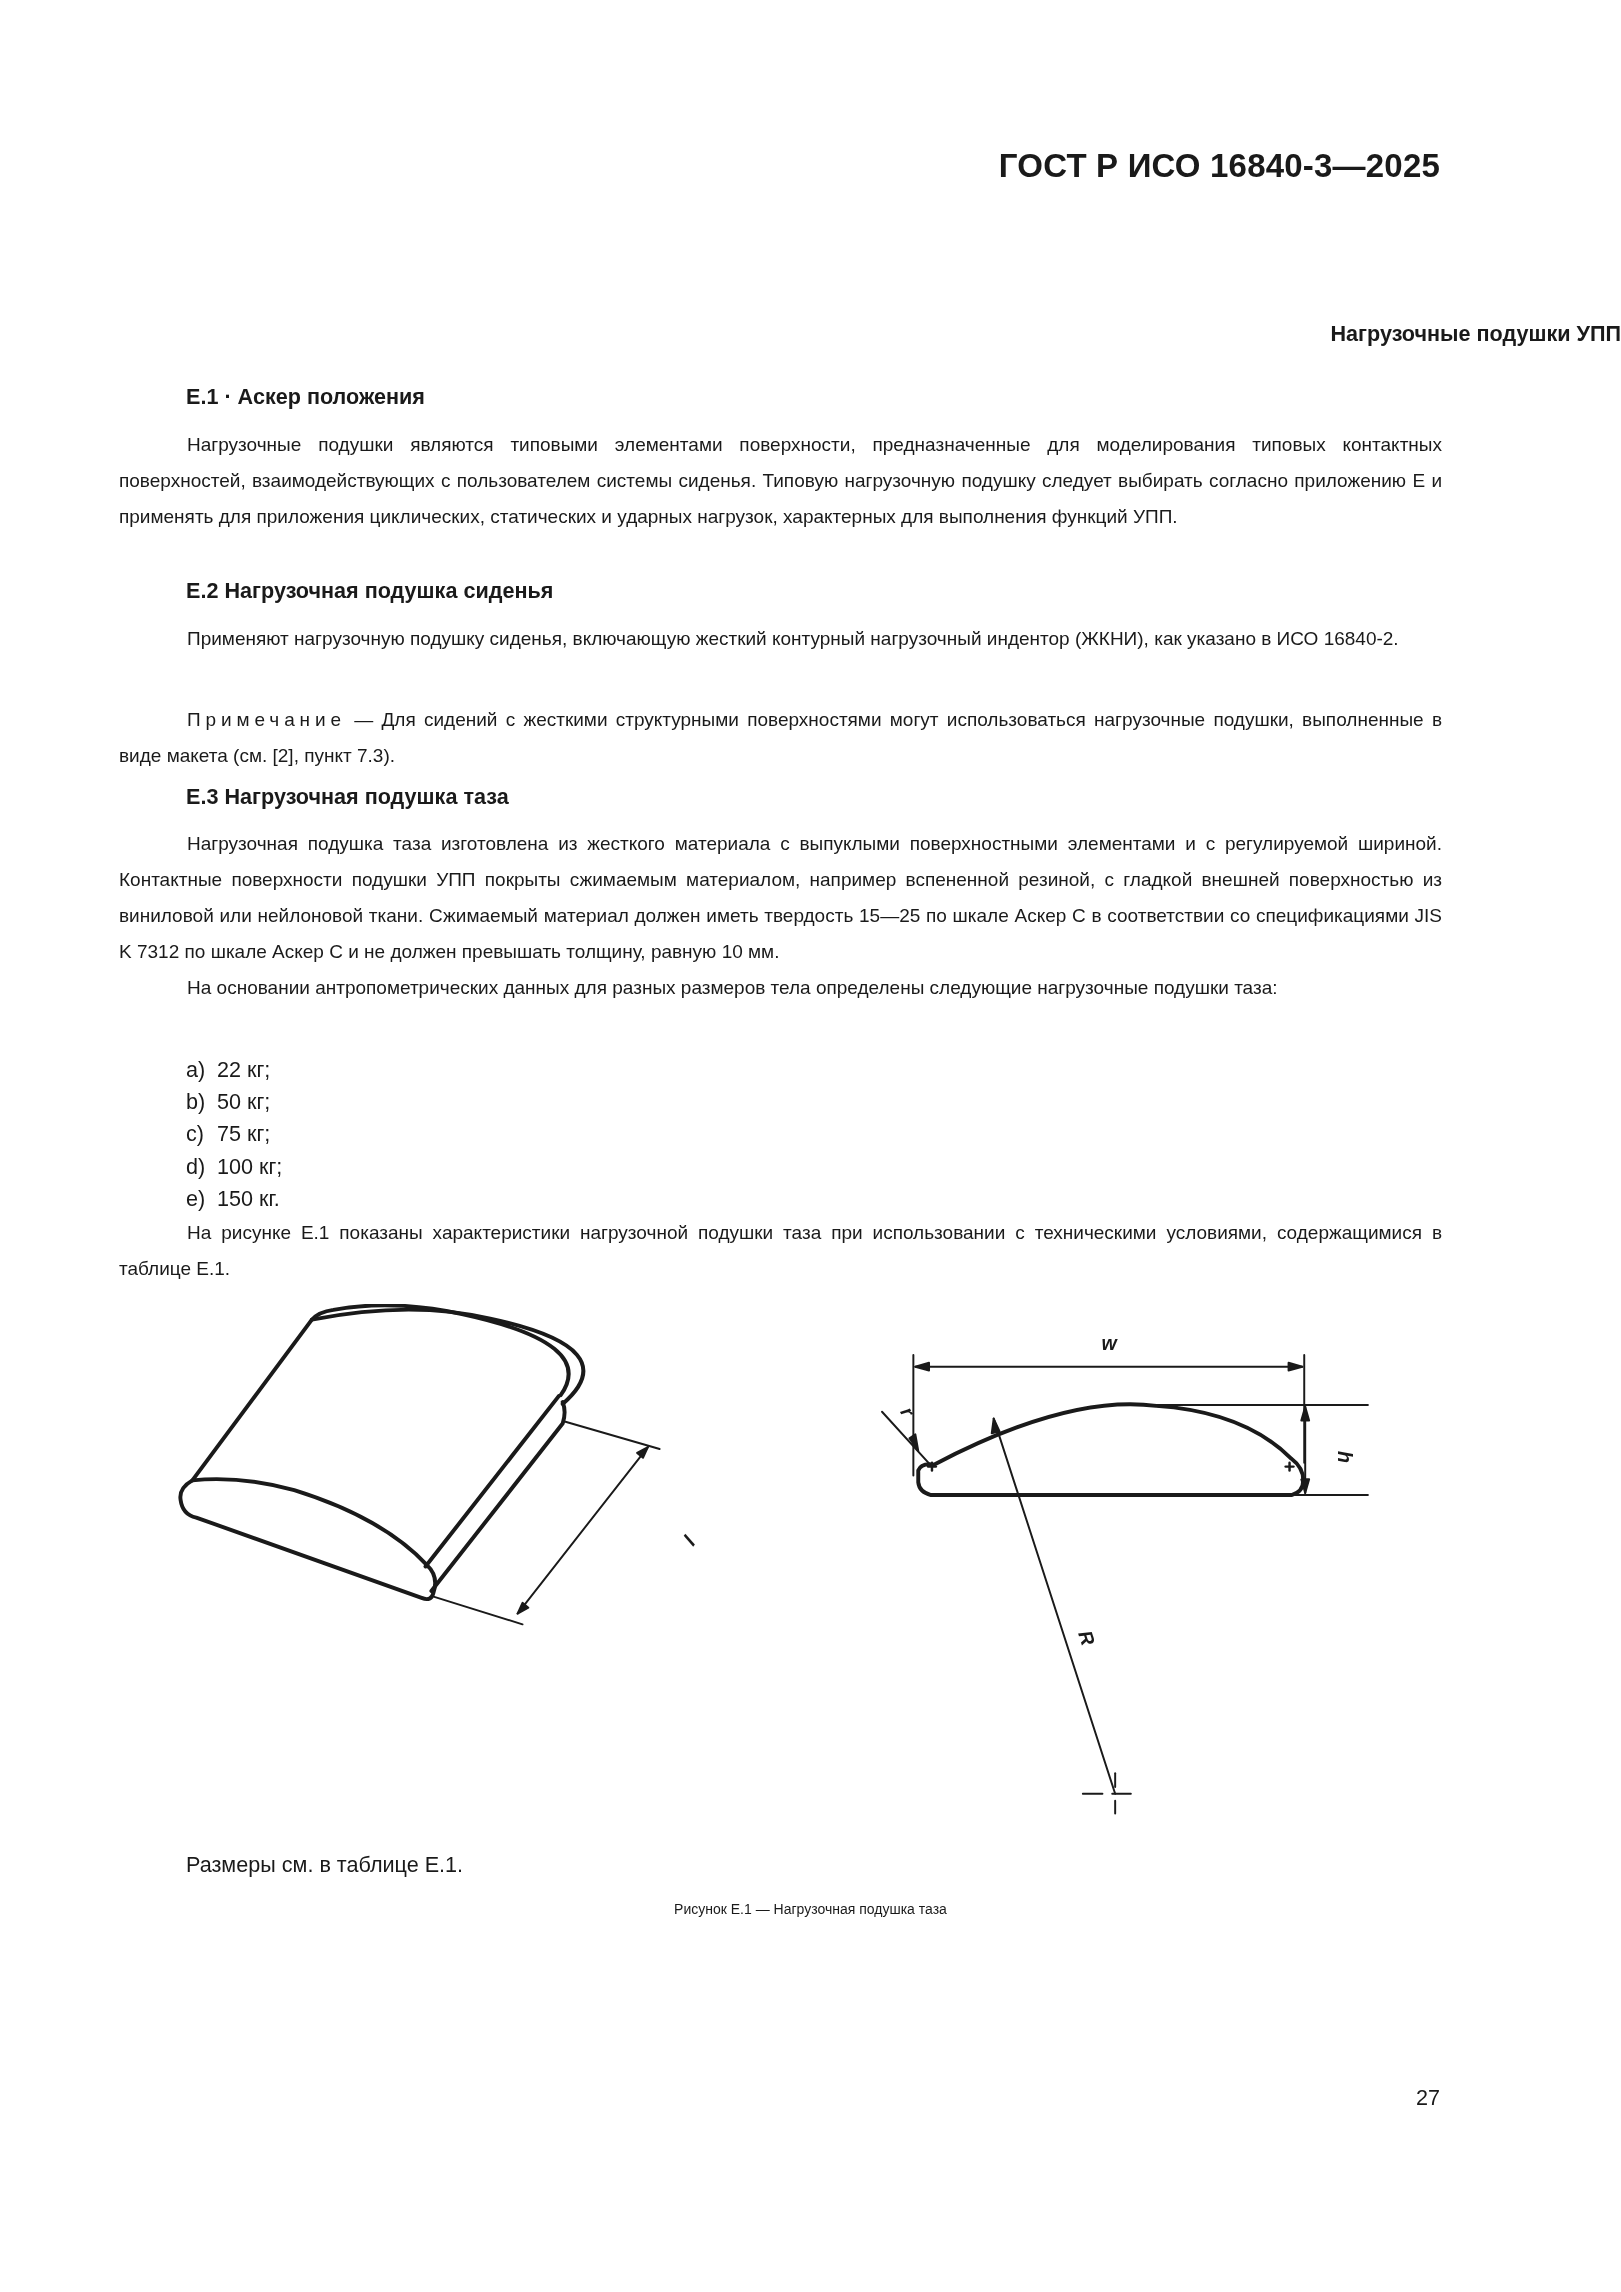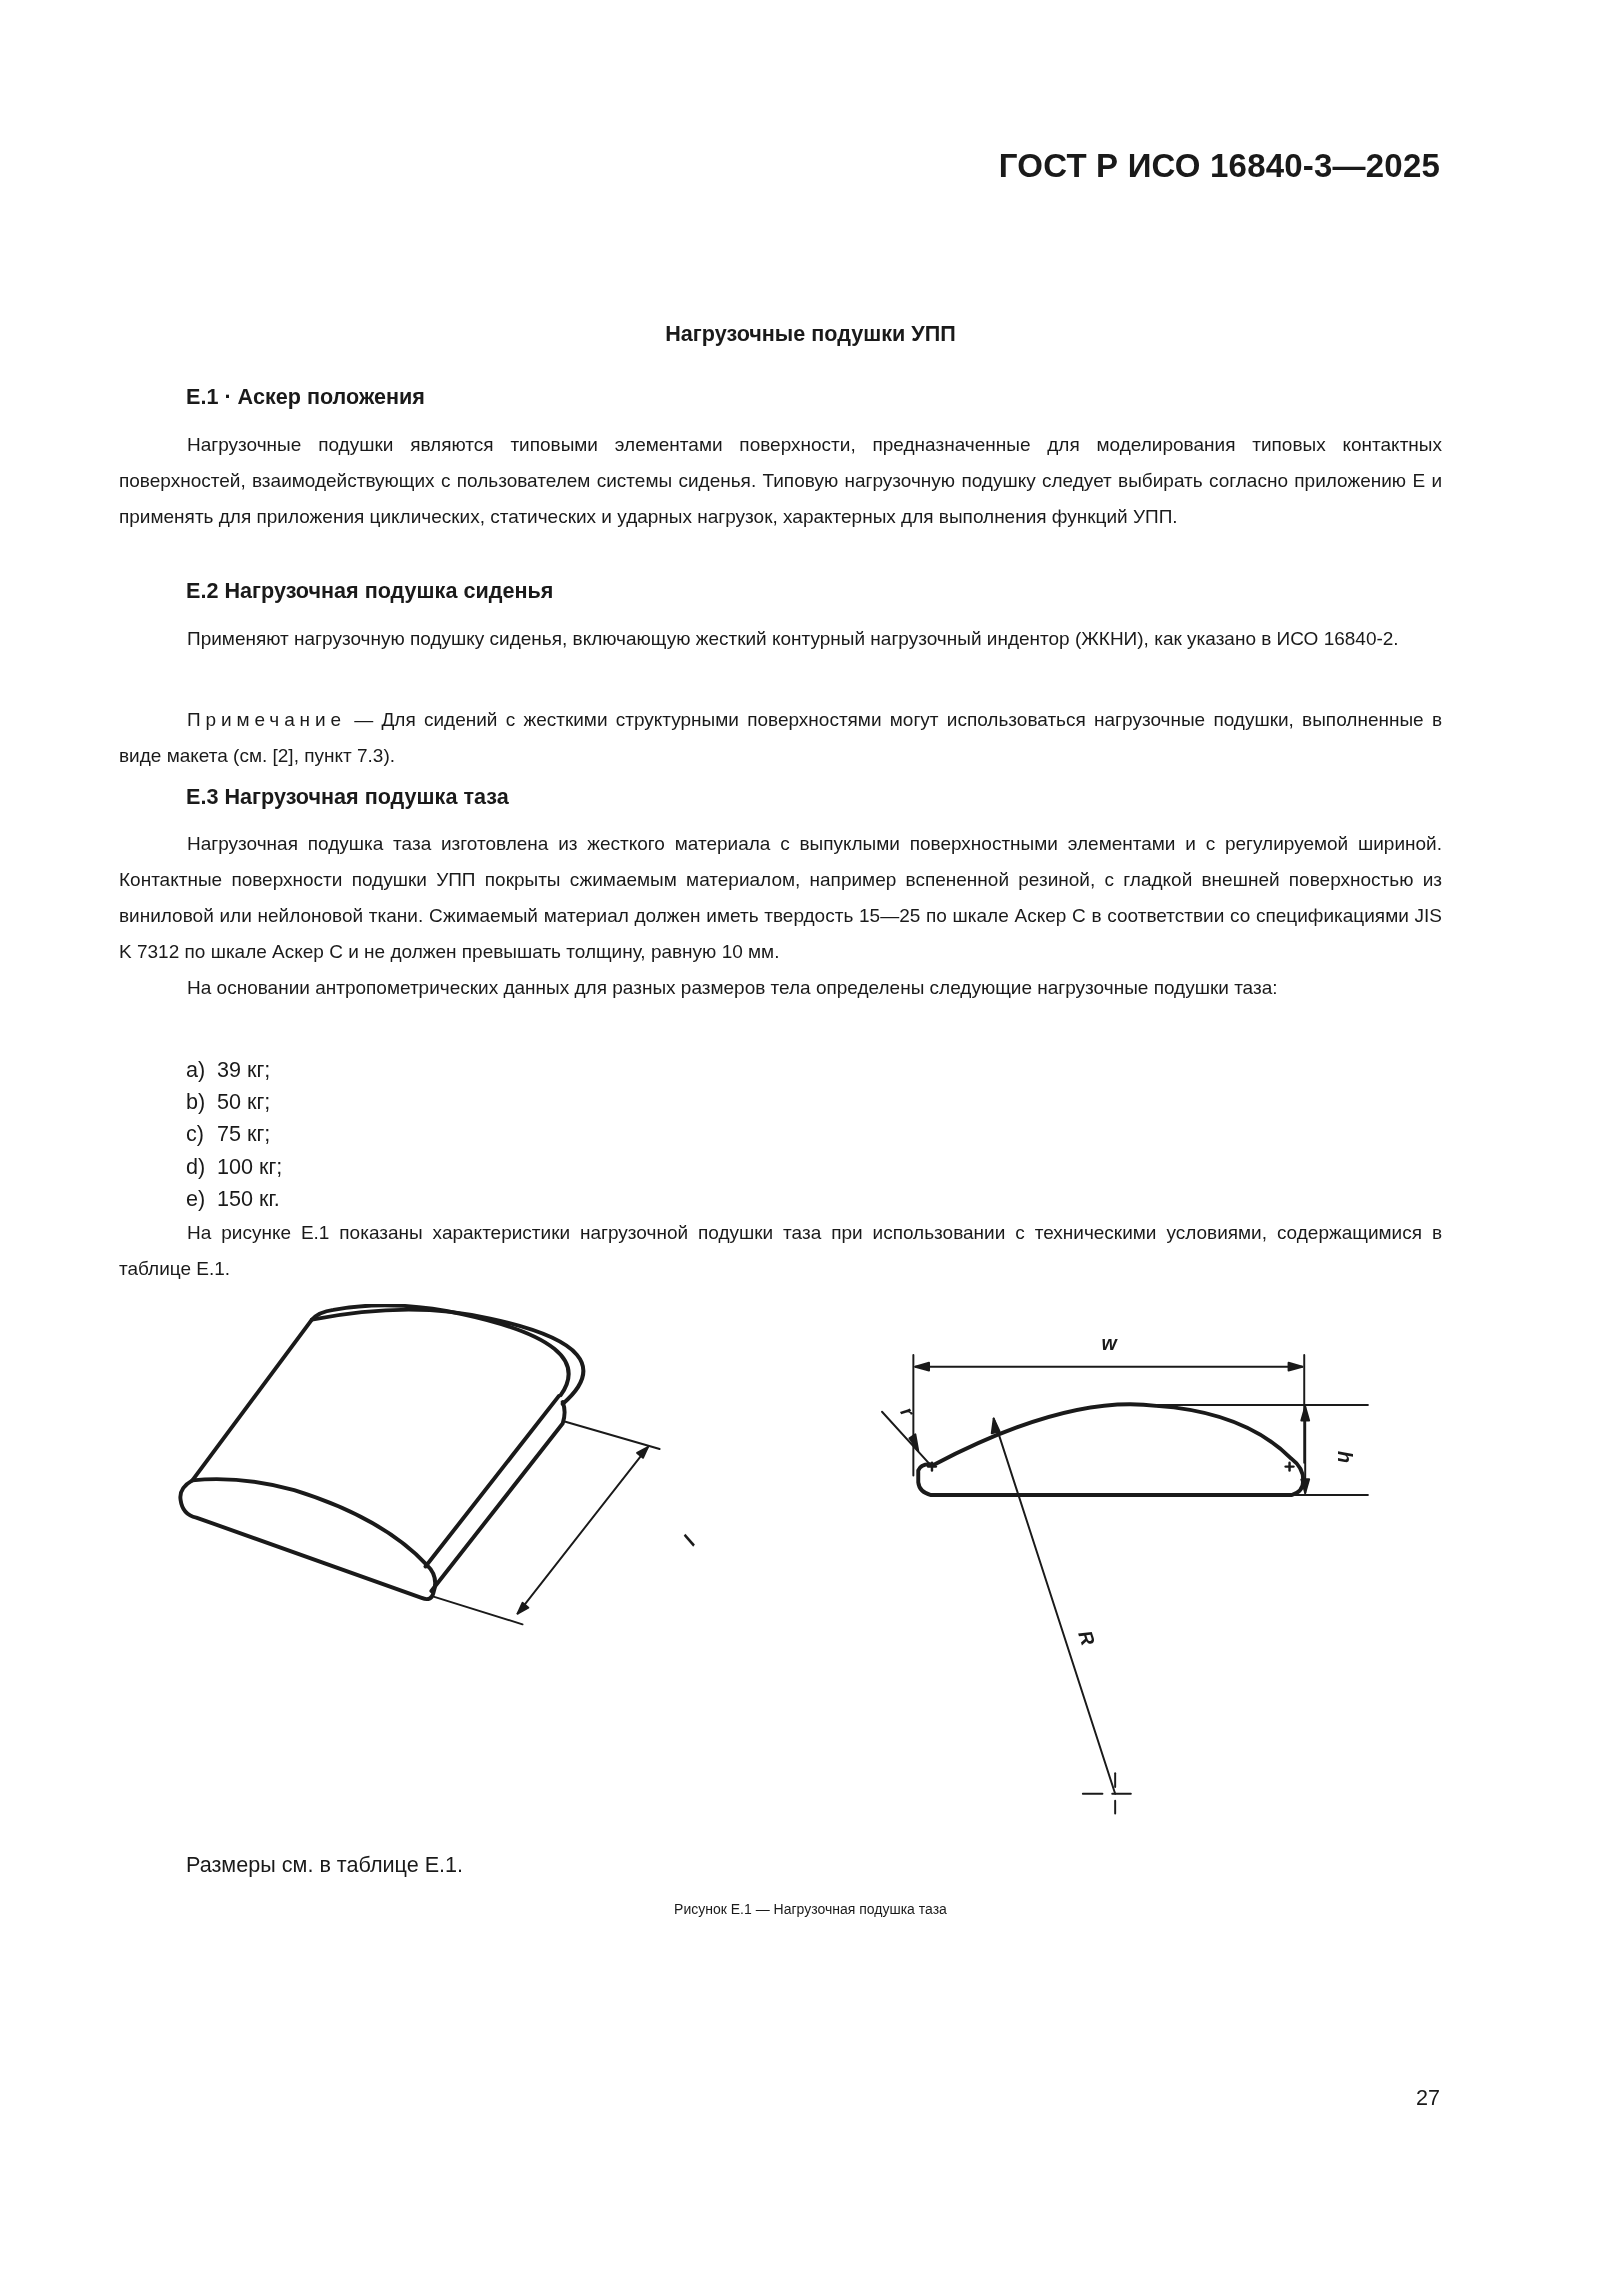--- a/index.html
+++ b/index.html
@@ -2,21 +2,21 @@
 <html><head>
 <meta charset="utf-8">
 <style>
   html, body { margin: 0; padding: 0; background: #ffffff; }
   body { width: 1621px; height: 2293px; position: relative; overflow: hidden;
          font-family: "Liberation Sans", sans-serif; color: #1a1a1a; }
   .page { position: absolute; left: 0; top: 0; width: 1621px; height: 2293px; }
   .header-code { position: absolute; right: 181px; top: 147px; font-weight: bold; font-size: 33px; letter-spacing: 0.2px; }
   .appendix-title { position: absolute; left: 0; width: 1621px; top: 225px; text-align: center; font-weight: bold; font-size: 21.6px; }
   .appendix-status { position: absolute; left: 0; width: 1621px; top: 257px; text-align: center; font-size: 21.6px; }
-  .main-title { position: absolute; left: 0; width: 1621px; top: 321px; text-align: center; font-weight: bold; font-size: 21.6px; }
+  .main-title { position: absolute; left: 0; width: 1621px; top: 321px; text-align: right; font-weight: bold; font-size: 21.6px; }
   .text { position: absolute; left: 119px; width: 1323px; font-size: 19px; line-height: 36px; }
   .section-heading { position: absolute; left: 186px; font-weight: bold; font-size: 21.6px; }
   .para { text-indent: 68px; text-align: justify; margin: 0; }
   .spaced { letter-spacing: 4.9px; }
   .list-item { position: absolute; left: 186px; font-size: 21.6px; line-height: 32px; }
   .list-item .marker { display: inline-block; width: 31px; }
   .figure { position: absolute; left: 0; top: 1304px; width: 1621px; height: 529px; }
   .fig-note { position: absolute; left: 186px; top: 1852px; font-size: 21.6px; }
   .fig-caption { position: absolute; left: 0; width: 1621px; top: 1901px; text-align: center; font-size: 14px; }
   .page-number { position: absolute; right: 181px; top: 2085px; font-size: 21.6px; }
@@ -43,21 +43,21 @@
   <div class="text" style="top:702px;">
     <p class="para"><span class="spaced">Примечание</span><span> — Для сидений с жесткими структурными поверхностями могут использоваться нагрузочные подушки, выполненные в виде макета (см. [2], пункт 7.3).</span></p>
   </div>
 
   <div class="section-heading" style="top:784px;">Е.3  Нагрузочная подушка таза</div>
   <div class="text" style="top:826px;">
     <p class="para">Нагрузочная подушка таза изготовлена из жесткого материала с выпуклыми поверхностными элементами и с регулируемой шириной. Контактные поверхности подушки УПП покрыты сжимаемым материалом, например вспененной резиной, с гладкой внешней поверхностью из виниловой или нейлоновой ткани. Сжимаемый материал должен иметь твердость 15—25 по шкале Аскер С в соответствии со спецификациями JIS K 7312 по шкале Аскер С и не должен превышать толщину, равную 10 мм.</p>
     <p class="para">На основании антропометрических данных для разных размеров тела определены следующие нагрузочные подушки таза:</p>
   </div>
 
-  <div class="list-item" style="top:1054px;"><span class="marker">a)</span><span>39 кг;</span></div>
+  <div class="list-item" style="top:1054px;"><span class="marker">a)</span><span>22 кг;</span></div>
   <div class="list-item" style="top:1086px;"><span class="marker">b)</span><span>50 кг;</span></div>
   <div class="list-item" style="top:1118px;"><span class="marker">c)</span><span>75 кг;</span></div>
   <div class="list-item" style="top:1151px;"><span class="marker">d)</span><span>100 кг;</span></div>
   <div class="list-item" style="top:1183px;"><span class="marker">e)</span><span>150 кг.</span></div>
 
   <div class="text" style="top:1215px;">
     <p class="para">На рисунке Е.1 показаны характеристики нагрузочной подушки таза при использовании с техническими условиями, содержащимися в таблице Е.1.</p>
   </div>
 
   <svg class="figure" viewBox="0 0 1654 540" width="1621" height="529">

